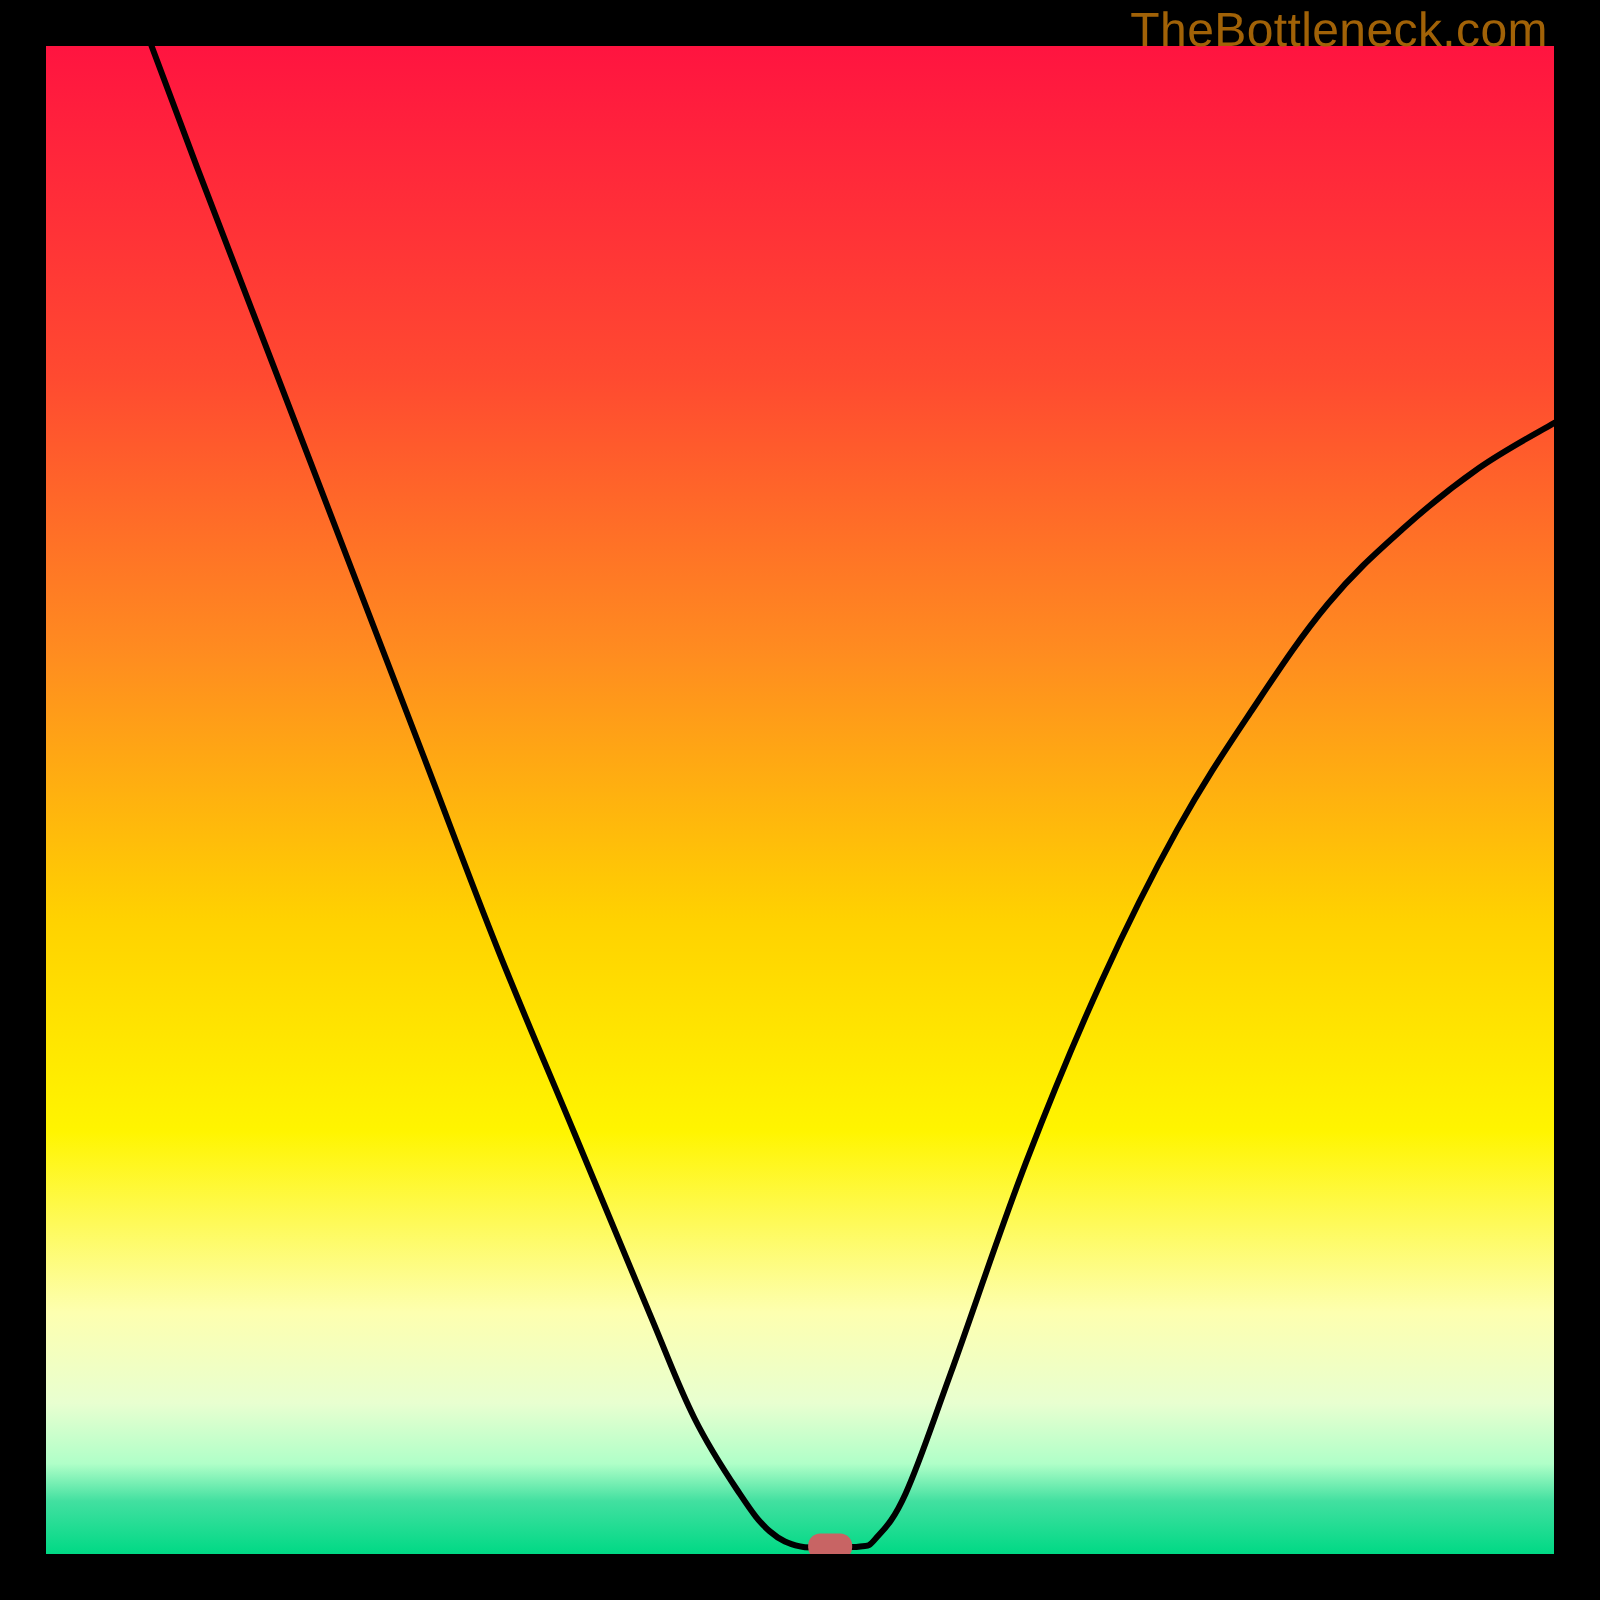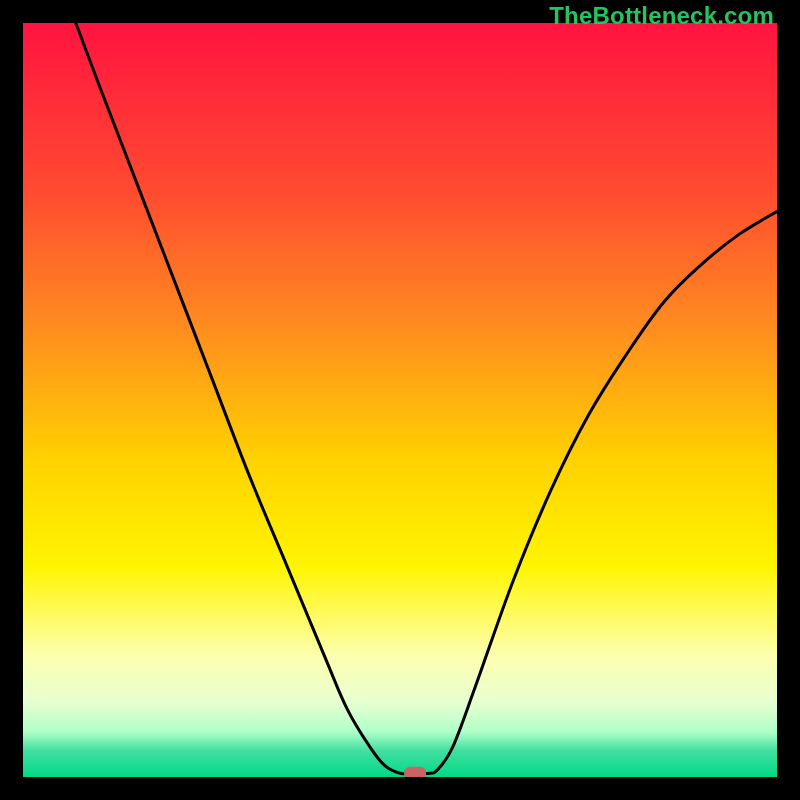--- a/index.html
+++ b/index.html
@@ -23,23 +23,23 @@
     position: absolute;
     left: 0;
     top: 0;
     width: 754px;
     height: 754px;
   }
   .watermark {
     position: absolute;
     top: 2px;
     right: 26px;
-    color: #22c55e;
+    color: #a16207;
     font-size: 24px;
-    font-weight: 700;
+    font-weight: 400;
     letter-spacing: 0.2px;
     user-select: none;
   }
   svg { display: block; }
 </style>
 </head>
 <body>
 
 <div class="frame">
   <svg class="plot-area" width="754" height="754" viewBox="0 0 754 754" preserveAspectRatio="none">

